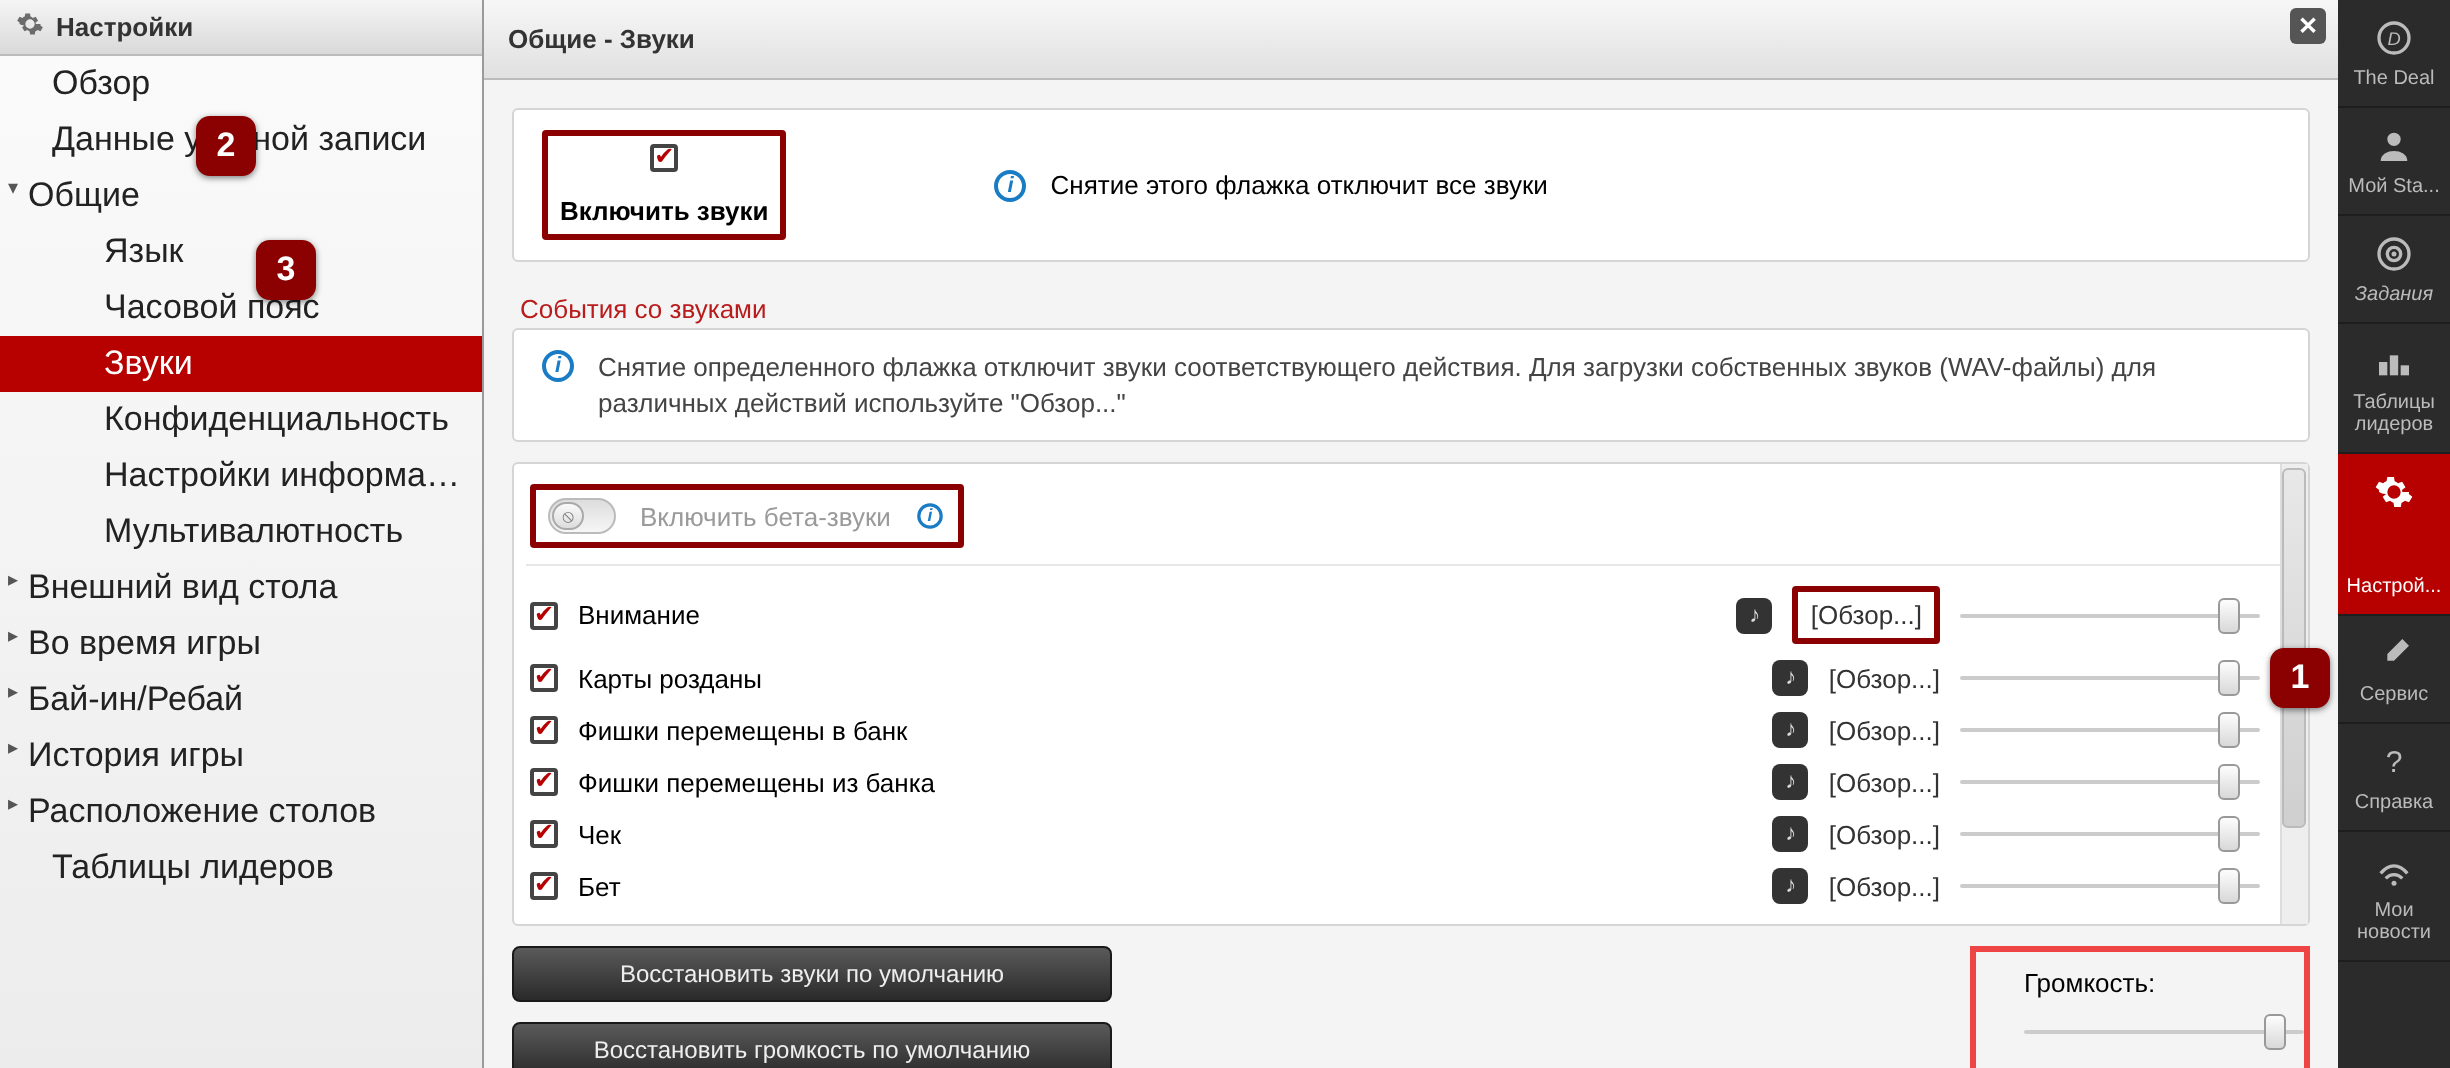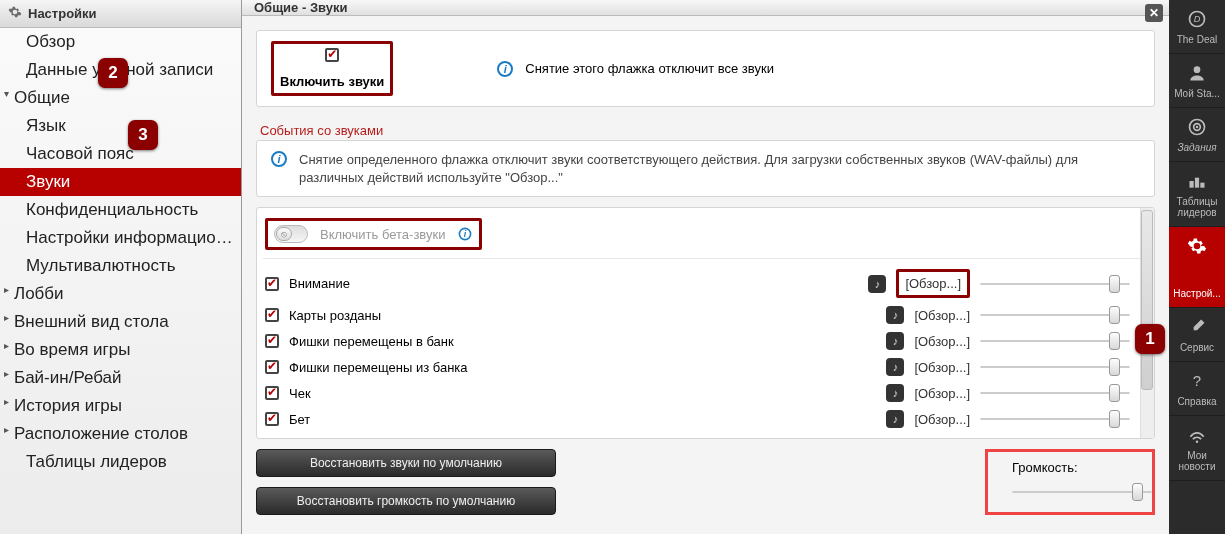--- a/index.html
+++ b/index.html
@@ -8,25 +8,25 @@
   
   .sidebar { width:242px; background:linear-gradient(#fbfbfb,#ececec); border-right:1px solid #9a9a9a; display:flex; flex-direction:column; }
   .sidebar-head { display:flex; align-items:center; gap:6px; height:28px; padding:0 8px; background:linear-gradient(#f5f5f5,#d9d9d9); border-bottom:1px solid #bbb; font-weight:bold; color:#333; }
   .sidebar-head svg { fill:#6b6b6b; }
   .sb-list { list-style:none; flex:1; overflow:auto; font-size:17px; color:#222; }
   .sb-item { padding:4px 8px 4px 26px; cursor:pointer; white-space:nowrap; overflow:hidden; text-overflow:ellipsis; }
   .sb-group { padding:4px 8px 4px 14px; cursor:pointer; position:relative; }
   .sb-group::before { content:"▸"; position:absolute; left:4px; top:4px; font-size:10px; color:#555; }
   .sb-group.open::before { content:"▾"; }
   .sb-sub { list-style:none; }
-  .sb-sub .sb-item { padding-left:26px; }
+  .sb-sub .sb-item { padding-left:52px; }
   .sb-item.active { background:#B70000; color:#fff; }
   
   .main { flex:1; background:#f4f4f4; display:flex; flex-direction:column; position:relative; }
-  .main-head { display:flex; align-items:center; height:16px; padding:0 12px; border-bottom:1px solid #bbb; background:linear-gradient(#f7f7f7,#e0e0e0); font-weight:bold; color:#333; position:relative; }
+  .main-head { display:flex; align-items:center; height:40px; padding:0 12px; border-bottom:1px solid #bbb; background:linear-gradient(#f7f7f7,#e0e0e0); font-weight:bold; color:#333; position:relative; }
   .close-x { position:absolute; right:6px; top:4px; width:18px; height:18px; border-radius:3px; background:#555; color:#fff; display:flex; align-items:center; justify-content:center; font-size:12px; cursor:pointer; }
   .main-body { flex:1; padding:14px; overflow:auto; }
   .panel { background:#fff; border:1px solid #d5d5d5; border-radius:3px; padding:10px 14px; margin-bottom:10px; }
   .row { display:flex; align-items:center; gap:12px; }
   .info-i { display:inline-flex; width:16px; height:16px; border:2px solid #1a7cc4; border-radius:50%; color:#1a7cc4; align-items:center; justify-content:center; font-style:italic; font-weight:bold; font-size:11px; flex:none; }
   .chk { width:14px; height:14px; border:2px solid #444; border-radius:2px; display:inline-flex; align-items:center; justify-content:center; flex:none; cursor:pointer; position:relative; }
   .chk.on::after { content:"✔"; color:#B70000; font-size:12px; position:absolute; top:-3px; left:0; }
   .hl { border:3px solid #8b0000; padding:4px 6px; border-radius:2px; }
   .section-title { font-size:13px; color:#b91c1c; padding:6px 4px 2px; }
   .hint { color:#444; font-size:13px; line-height:1.35; }
@@ -78,21 +78,20 @@
         <li class="sb-item" style="padding-left: 26px;">Данные учетной записи</li>
         <li class="sb-group open">Общие</li>
         <ul class="sb-sub">
           <li class="sb-item">Язык</li>
           <li class="sb-item">Часовой пояс</li>
           <li class="sb-item active">Звуки</li>
           <li class="sb-item">Конфиденциальность</li>
           <li class="sb-item">Настройки информационных...</li>
           <li class="sb-item">Мультивалютность</li>
         </ul>
-        <li class="sb-group">Лобби</li>
         <li class="sb-group">Внешний вид стола</li>
         <li class="sb-group">Во время игры</li>
         <li class="sb-group">Бай-ин/Ребай</li>
         <li class="sb-group">История игры</li>
         <li class="sb-group">Расположение столов</li>
         <li class="sb-item" style="padding-left: 26px;">Таблицы лидеров</li>
       </ul>
     <div class="callout" style="left:98px; top:58px;">2</div>
     <div class="callout" style="left:128px; top:120px;">3</div>
   </div>

